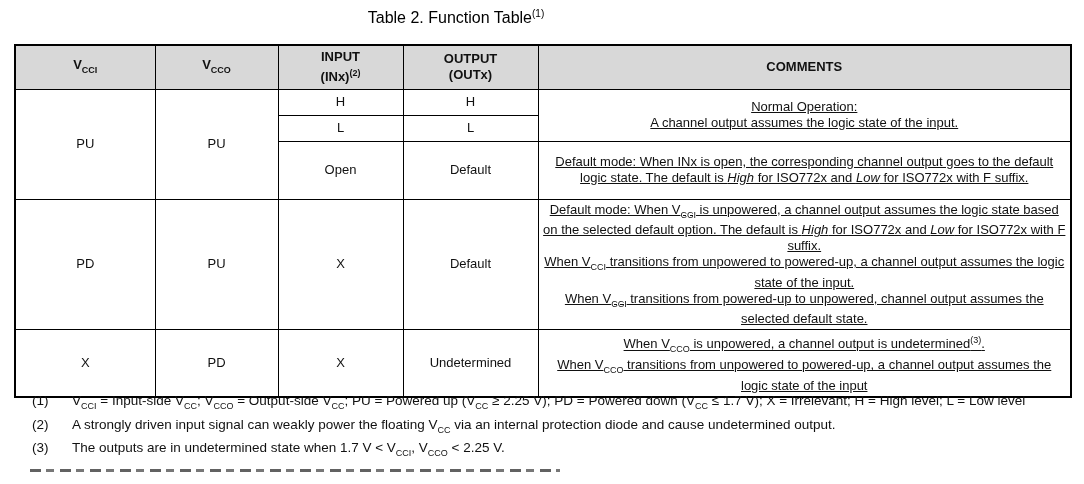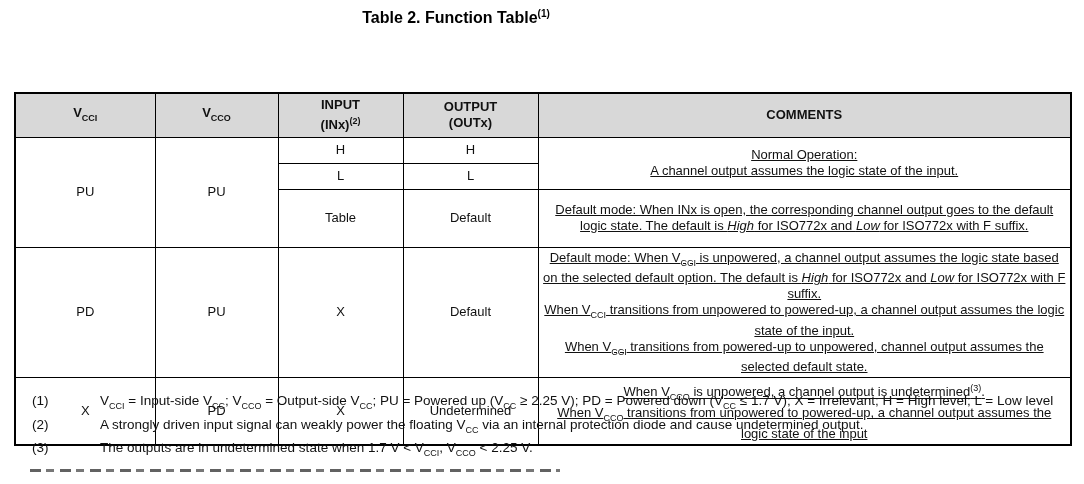--- a/index.html
+++ b/index.html
@@ -3,28 +3,27 @@
 <meta charset="utf-8">
 <style>
   html,body{margin:0;padding:0;background:#ffffff;}
   body{
     width:1084px;height:484px;position:relative;overflow:hidden;
     font-family:"Liberation Sans", sans-serif;color:#111;
     -webkit-font-smoothing:antialiased;
   }
   .page-title{
     position:absolute;top:8px;left:0;width:912px;text-align:center;
-    font-size:16px;font-weight:bold;color:#000;
+    font-size:16px;font-weight:normal;color:#000;
   }
   .page-title sup{font-size:10px;}
   table.func{
     position:absolute;left:14px;top:44px;width:1056px;
     border-collapse:collapse;table-layout:fixed;
     border:2px solid #000;
-    margin-top:48px;
   }
   table.func td,table.func th{
     border:1px solid #000;
     font-size:13px;line-height:16px;color:#111;
     padding:2px 4px;vertical-align:middle;text-align:center;
     overflow:hidden;
   }
   table.func th{
     background:#d8d8d8;font-weight:bold;font-size:13px;line-height:16px;
     white-space:pre-line;
@@ -35,21 +34,21 @@
     text-align:left;padding:3px 7px;text-decoration:underline;
   }
   tr.h44{height:44px;} tr.h26{height:26px;} tr.h58{height:58px;}
   tr.h122{height:122px;} tr.h65{height:65px;}
   .footnotes{
     position:absolute;left:32px;top:392px;width:1040px;
     font-size:13.5px;line-height:17px;color:#111;
   }
   .footnote{display:flex;align-items:flex-start;margin-bottom:1px;}
   .footnote .fn-num{flex:0 0 40px;}
-  .footnote .fn-text{flex:1 1 auto;margin-left:28px;}
+  .footnote .fn-text{flex:1 1 auto;}
   .clipped-remnant{
     position:absolute;left:30px;top:469px;width:530px;height:3px;
     background:repeating-linear-gradient(90deg,#3a3a3a 0 11px,transparent 11px 16px,#555 16px 24px,transparent 24px 30px);
     opacity:.8;
   }
 </style>
 </head>
 <body>
 
 <div class="page-title">Table 2. Function Table<sup>(1)</sup></div>
@@ -75,21 +74,21 @@
     <td rowspan="3">PU</td>
     <td>H</td>
     <td>H</td>
     <td rowspan="2" class="comment">Normal Operation:<br>A channel output assumes the logic state of the input.</td>
   </tr>
   <tr class="h26">
     <td>L</td>
     <td>L</td>
   </tr>
   <tr class="h58">
-    <td>Table</td>
+    <td>Open</td>
     <td>Default</td>
     <td class="comment">Default mode: When INx is open, the corresponding channel output goes to the default logic state. The default is <em>High</em> for ISO772x and <em>Low</em> for ISO772x with F suffix.</td>
   </tr>
   <tr class="h122">
     <td>PD</td>
     <td>PU</td>
     <td>X</td>
     <td>Default</td>
     <td class="comment">Default mode: When V<sub>CCI</sub> is unpowered, a channel output assumes the logic state based on the selected default option. The default is <em>High</em> for ISO772x and <em>Low</em> for ISO772x with F suffix.<br>When V<sub>CCI</sub> transitions from unpowered to powered-up, a channel output assumes the logic state of the input.<br>When V<sub>CCI</sub> transitions from powered-up to unpowered, channel output assumes the selected default state.</td>
   </tr>

